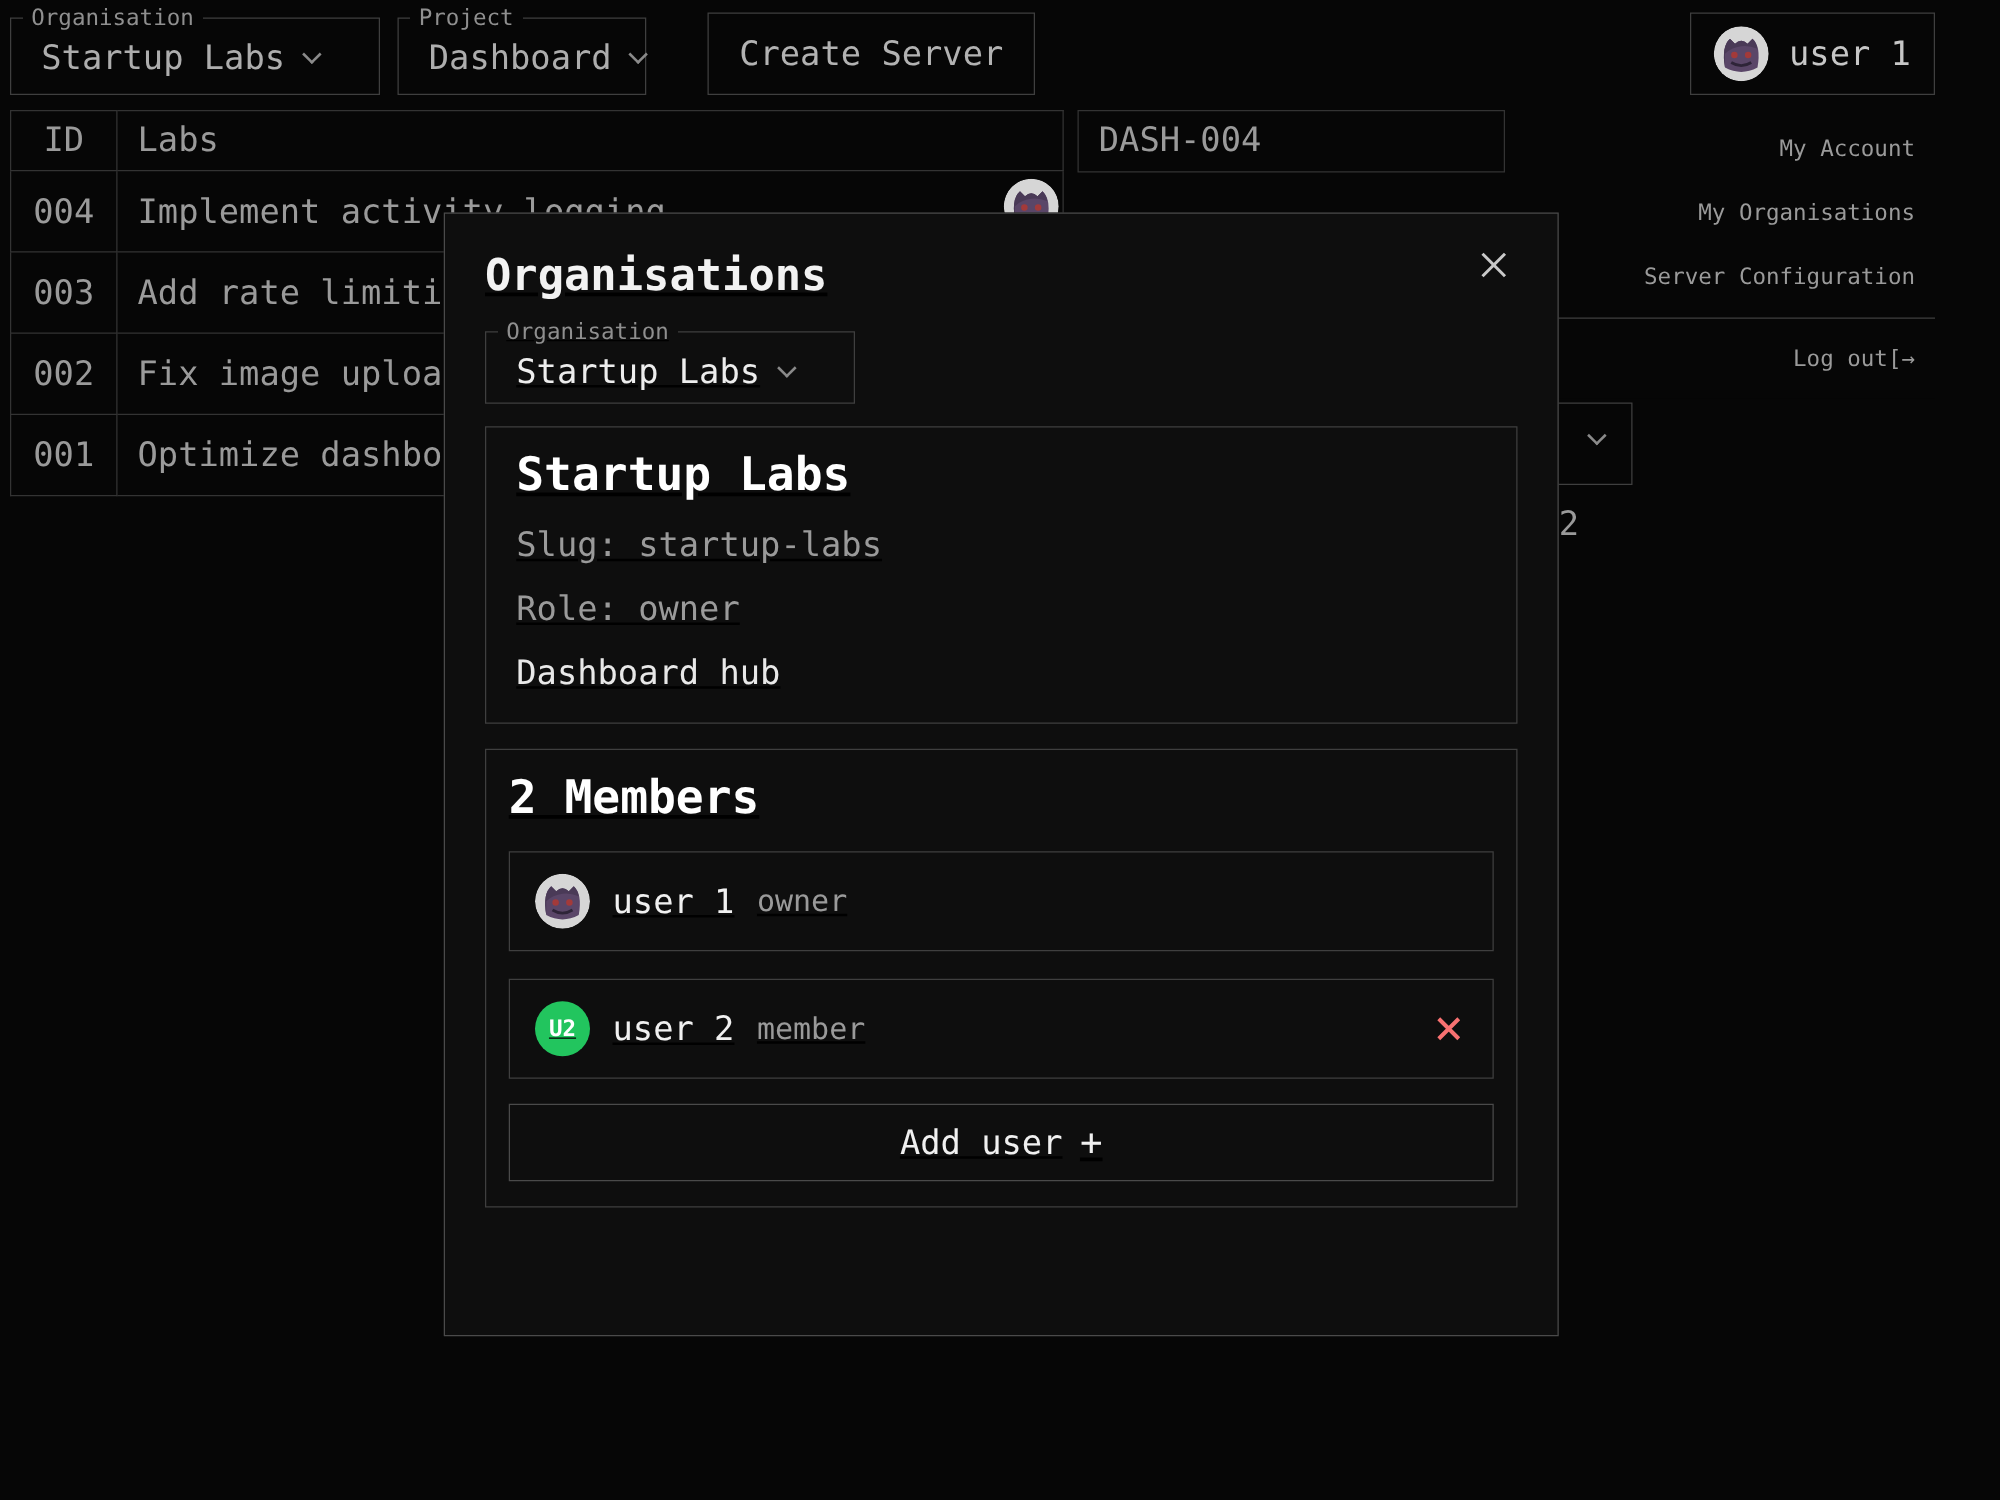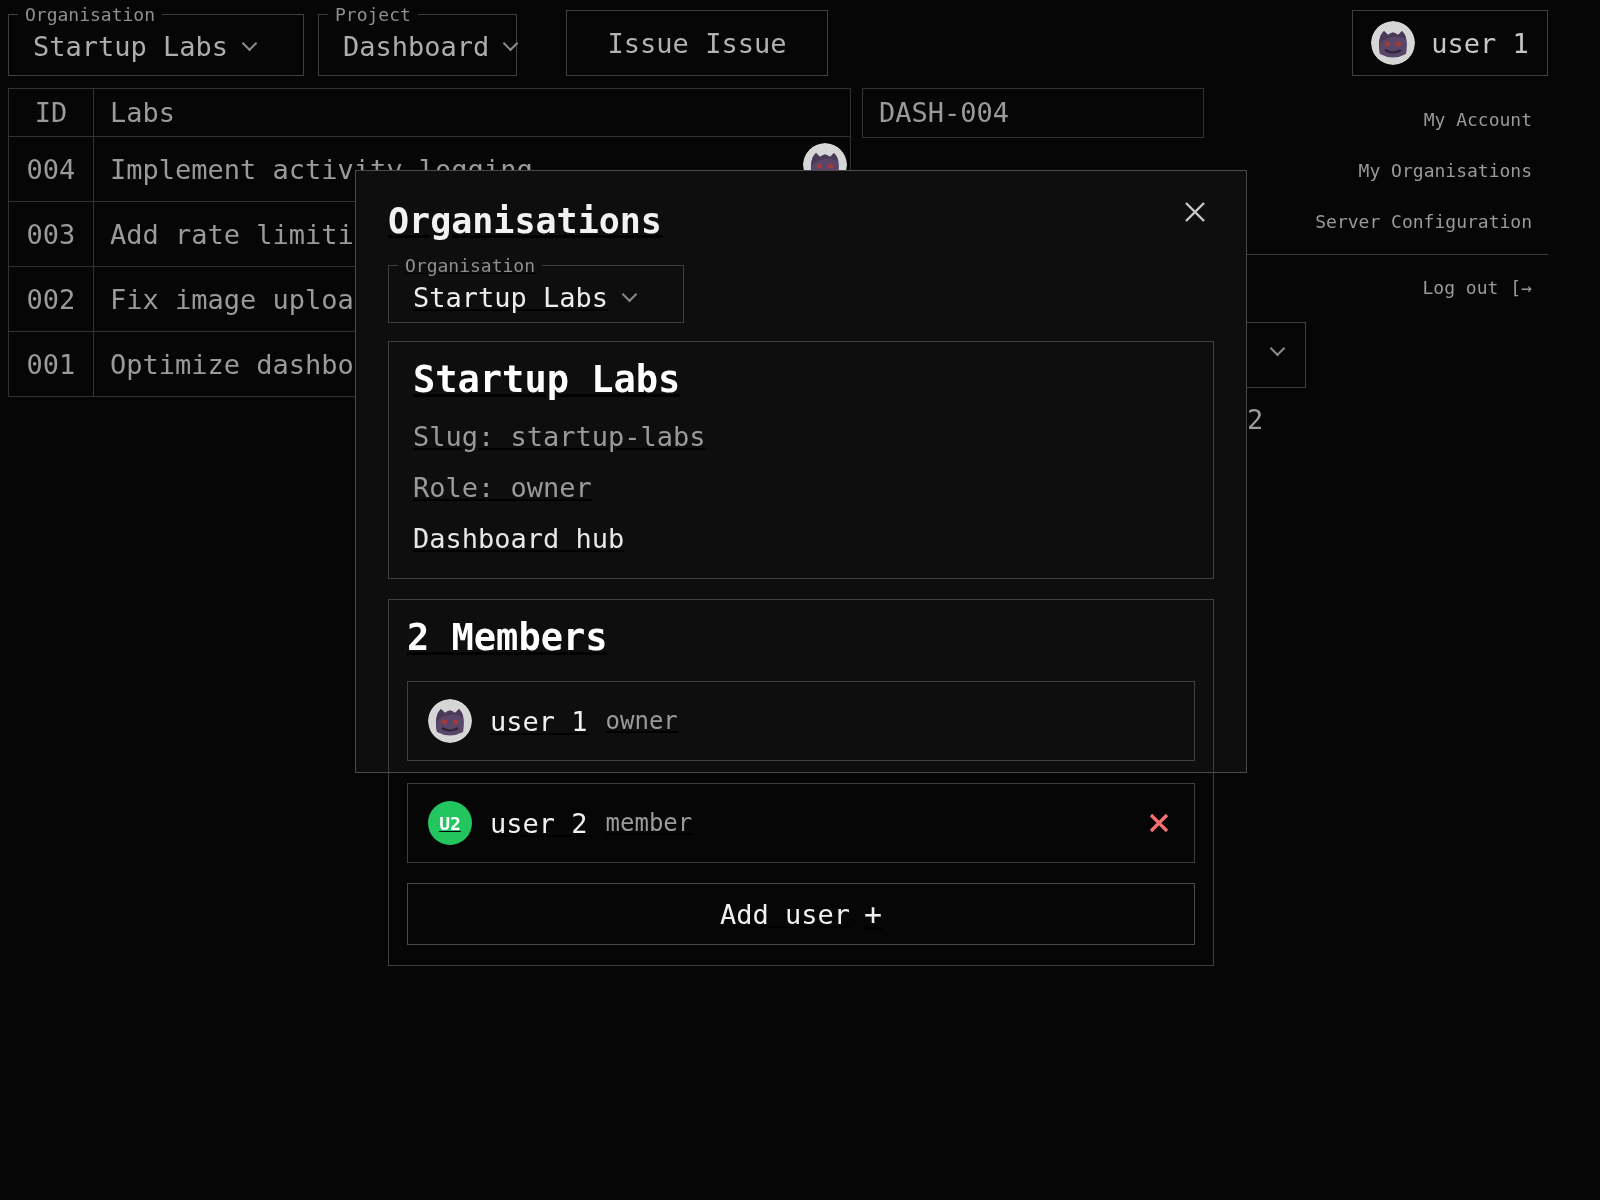--- a/index.html
+++ b/index.html
@@ -34,24 +34,24 @@
   .detail-header { left:862px; top:88px; width:342px; height:50px; border:1px solid #333;
     font-size:27px; color:#9a9a9a; line-height:48px; padding-left:16px; }
   .remnant-select { left:1040px; top:322px; width:266px; height:66px; border:1px solid #3f3f3f; }
   .remnant-select .chev { position:absolute; right:22px; top:26px; }
   .remnant-text { left:1247px; top:404px; font-size:27px; color:#9a9a9a; }
 
   
   .user-menu { left:1210px; top:88px; width:338px; background:#060606; z-index:5; padding:6px 0; }
   .menu-item { text-align:right; padding:15px 16px; font-size:18px; color:#9a9a9a; cursor:pointer; }
   .menu-divider { border-top:1px solid #3f3f3f; margin:7px 0; }
-  .menu-item.logout { display:flex; justify-content:flex-end; gap:12px; align-items:center; }
-
-  
-  .modal { left:355px; top:170px; width:892px; height:603px; background:#0e0e0e;
+  .menu-item.logout { display:flex; justify-content:flex-end; align-items:center; }
+
+  
+  .modal { left:355px; top:170px; width:892px; height:899px; background:#0e0e0e;
     border:1px solid #4a4a4a; z-index:10; padding:30px 32px;text-decoration:underline; }
   .modal-title { font-size:35px; font-weight:bold; color:#f2f2f2; }
   .modal-close { position:absolute; top:26px; right:36px; background:none; border:none; cursor:pointer; }
   .modal fieldset.box { margin-top:14px; width:296px; height:68px; }
   .modal .field-value { color:#ededed; }
   .card { border:1px solid #3f3f3f; margin-top:18px; }
   .org-card { padding:16px 24px 24px; }
   .card-title { font-size:37px; font-weight:bold; color:#ffffff; }
   .org-line { font-size:27px; color:#9a9a9a; margin-top:20px; }
   .org-line.bright { color:#e8e8e8; }
@@ -96,21 +96,21 @@
   </fieldset>
 
   <fieldset class="box abs" style="left:318px;top:4px;width:197px;height:72px">
     <legend>Project</legend>
     <div class="field-value">
       <span>Dashboard</span>
       <span class="chev"></span>
     </div>
   </fieldset>
 
-  <button class="btn-plain abs" style="left:566px;top:10px;width:262px;height:66px">Issue Issue</button>
+  <button class="btn-plain abs" style="left:566px;top:10px;width:262px;height:66px">Create Server</button>
 
   <button class="btn-plain user-chip abs" style="left:1352px;top:10px;width:196px;height:66px">
     <svg class="avatar" viewBox="0 0 44 44">
         <use href="#gengar"></use>
       </svg>
     <span>user 1</span>
   </button>
 
   <table class="issues abs" style="left:8px;top:88px">
     <tbody>

